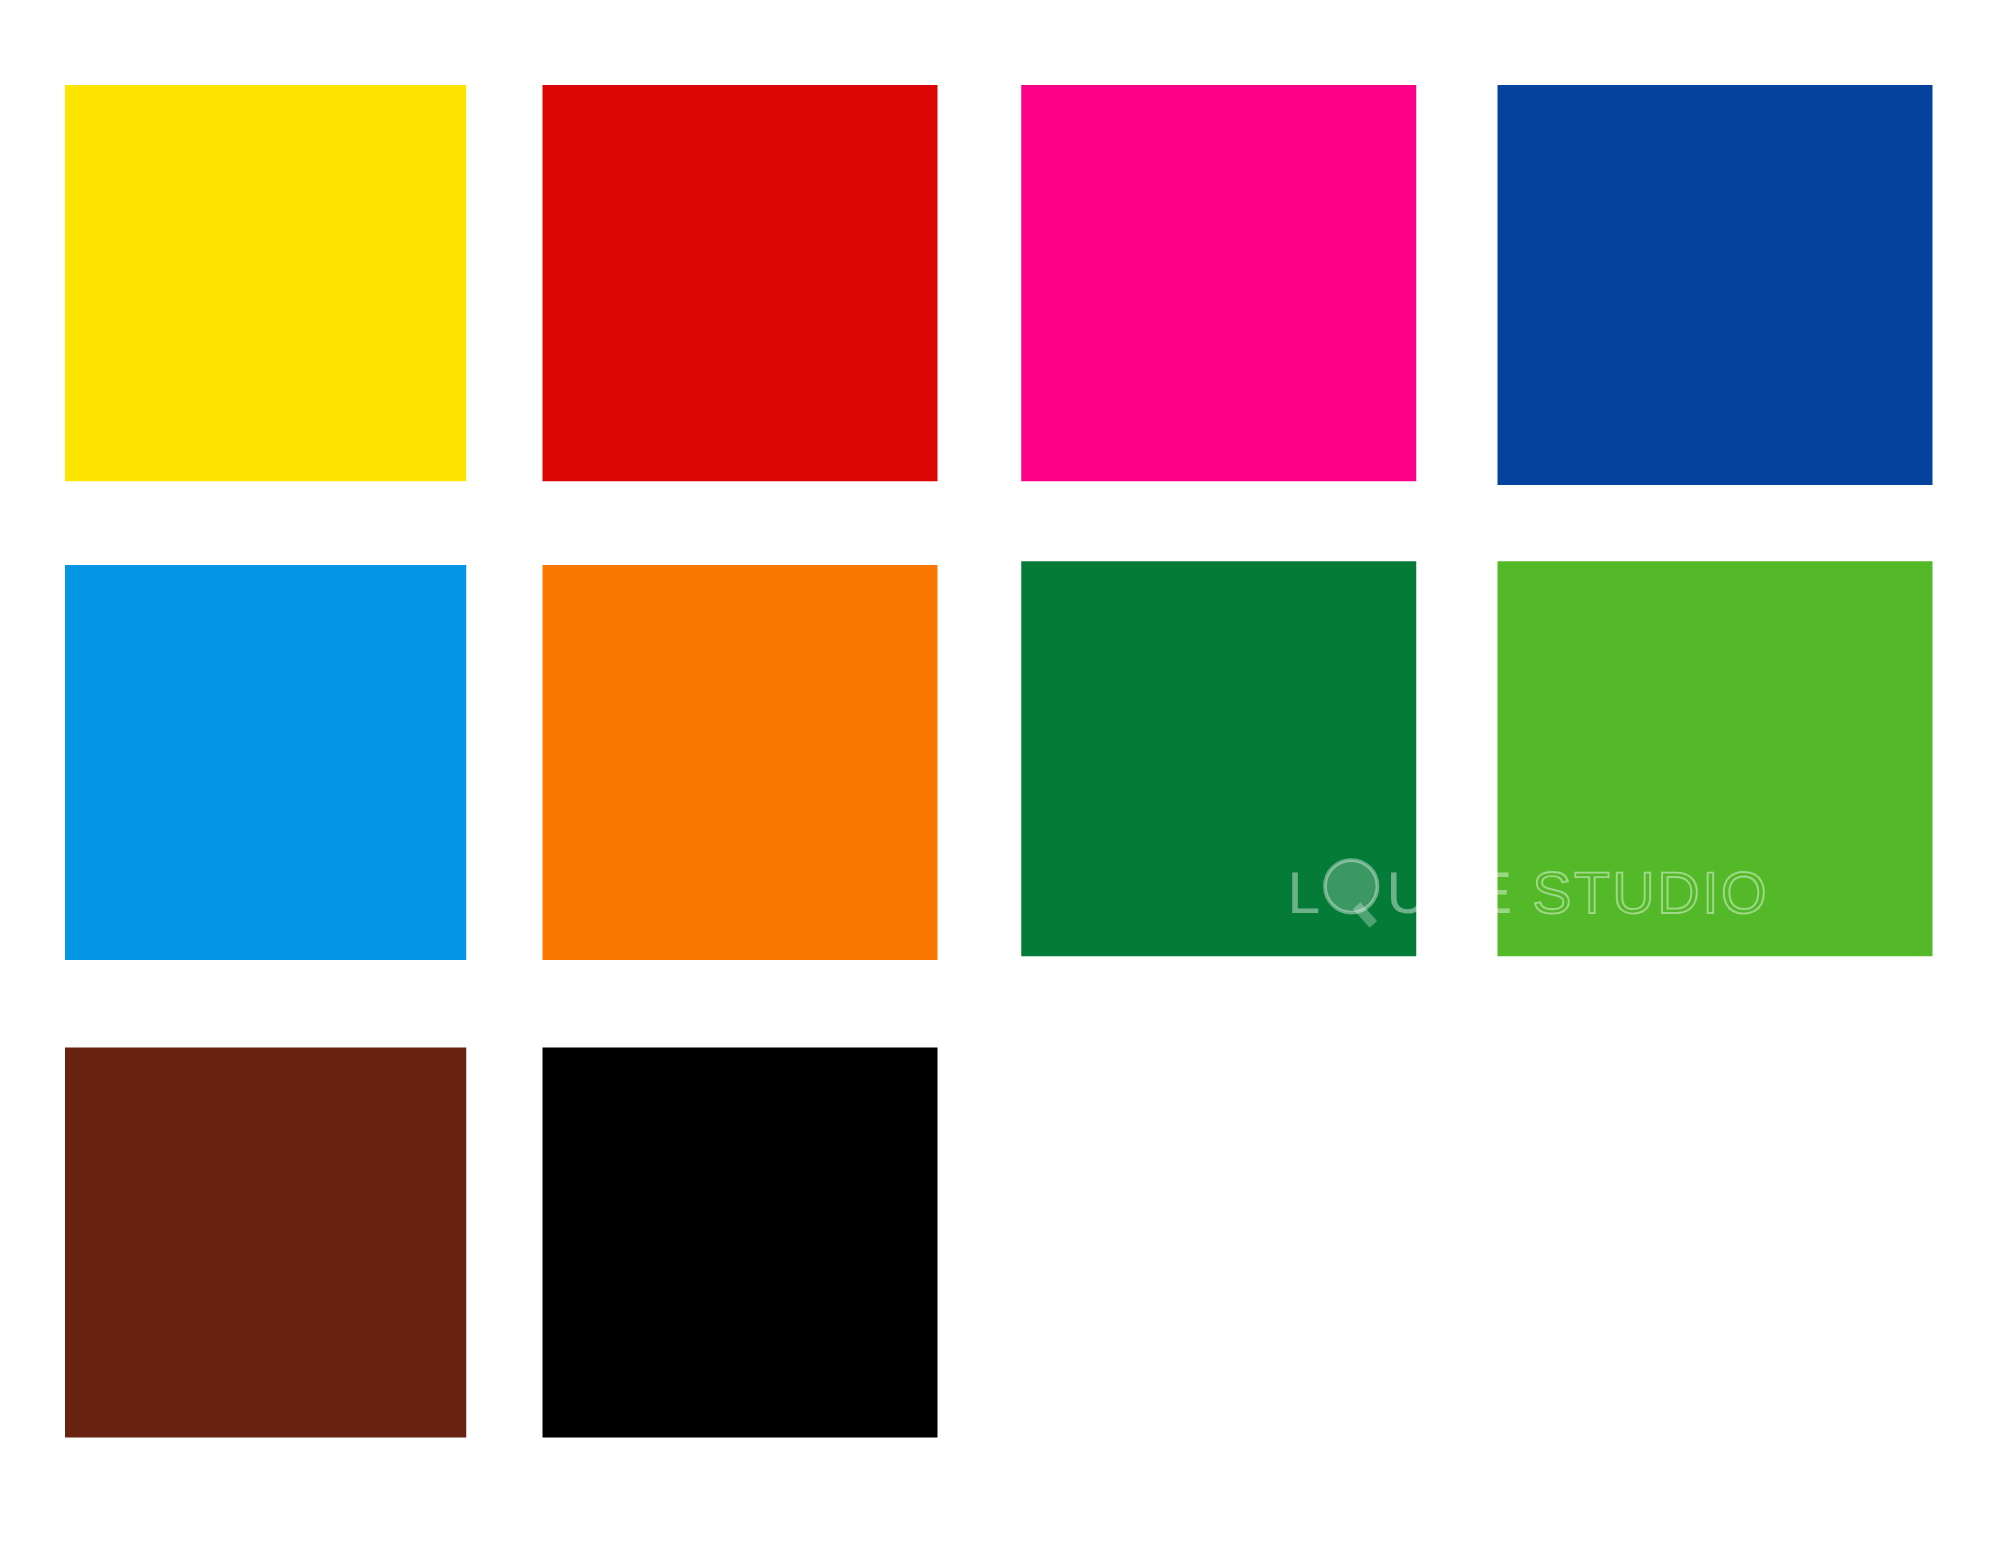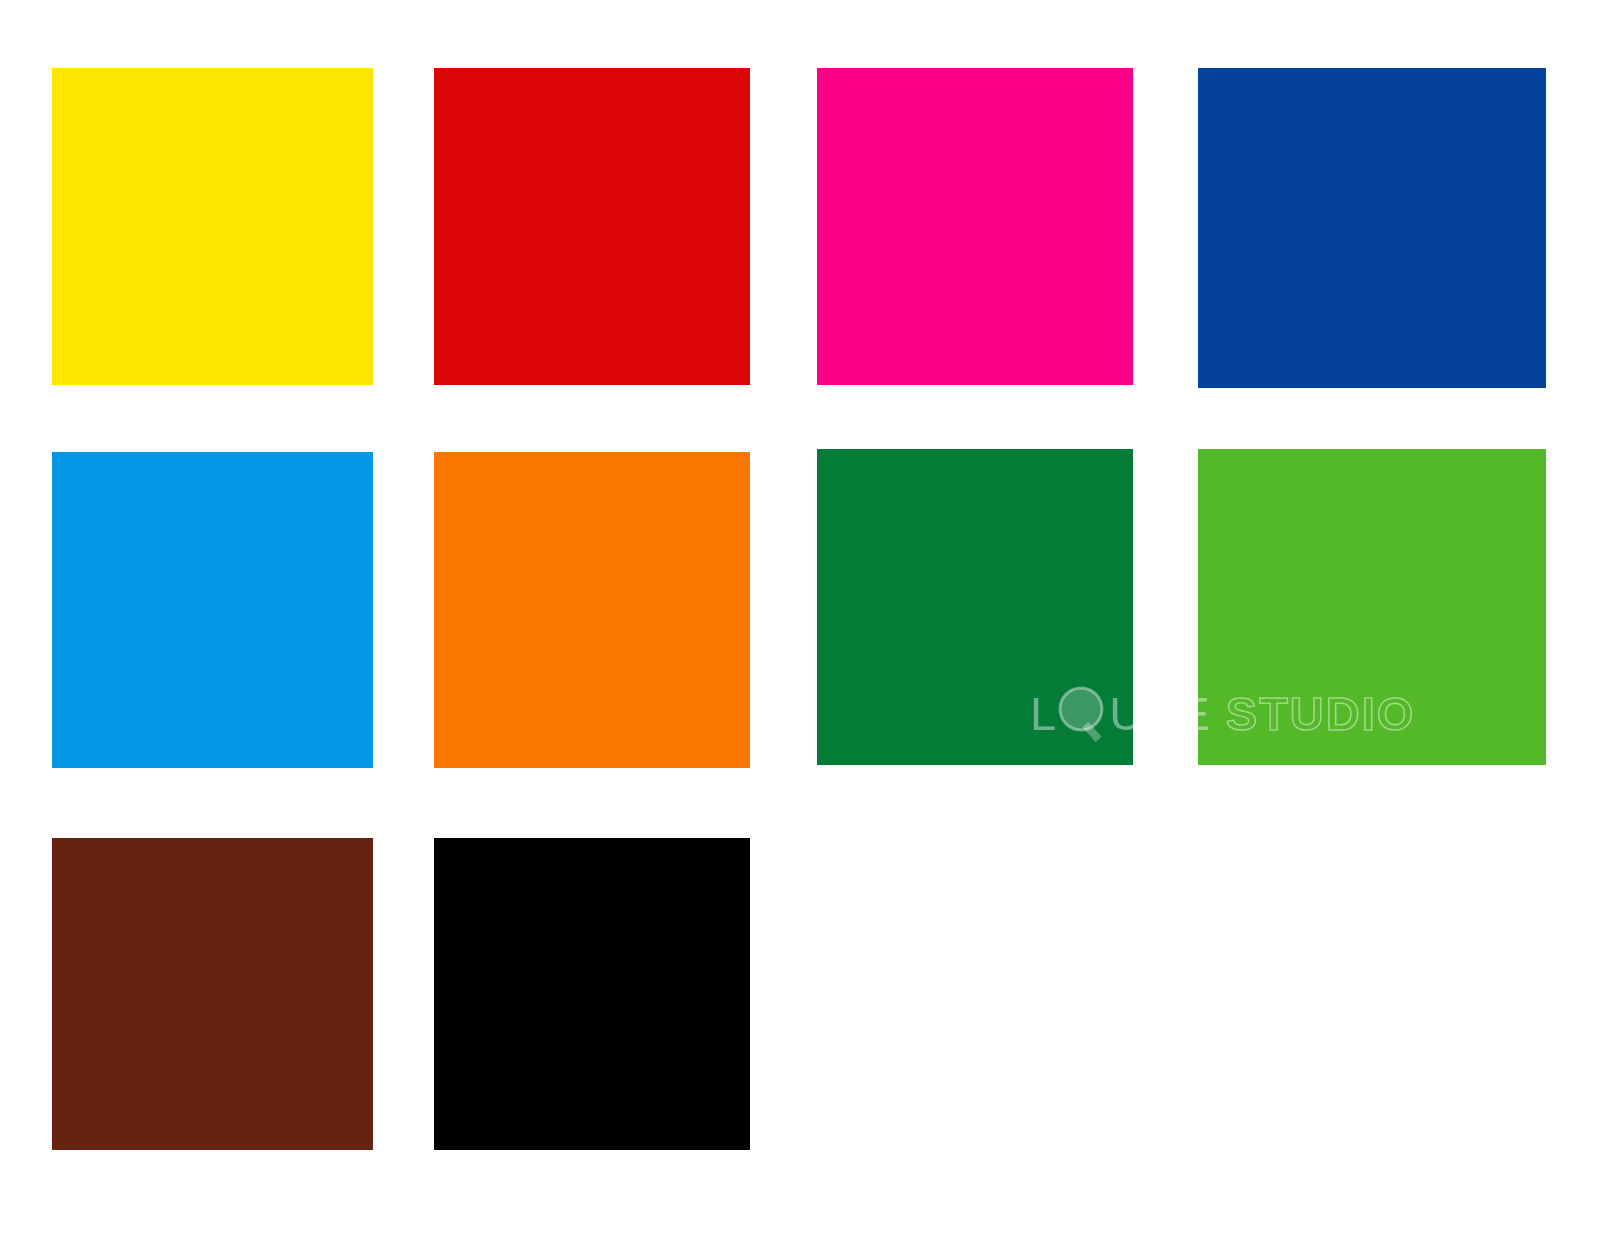--- a/index.html
+++ b/index.html
@@ -48,21 +48,21 @@
     display: flex;
     align-items: center;
   }
   .wm-solid {
     color: rgba(255, 255, 255, 0.42);
     font-weight: 400;
   }
   .wm-outline {
     color: transparent;
     -webkit-text-stroke: 1.5px rgba(255, 255, 255, 0.45);
-    font-weight: 700;
+    font-weight: 400;
   }
   .wm-glass {
     position: relative;
     display: inline-block;
     width: 50px;
     height: 58px;
     margin: 0 1px 0 0;
   }
   .wm-glass svg {
     position: absolute;

